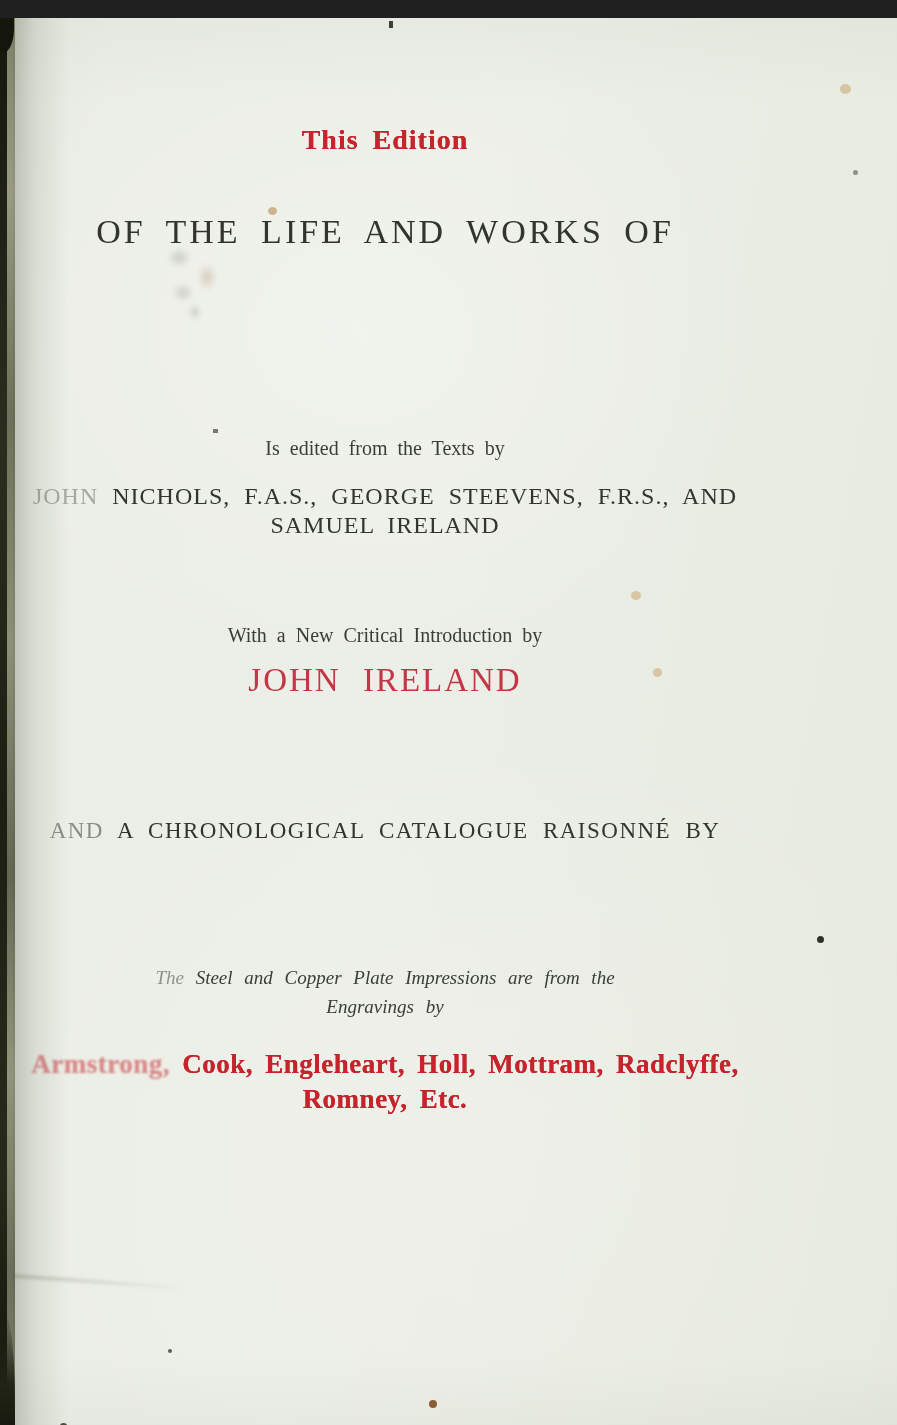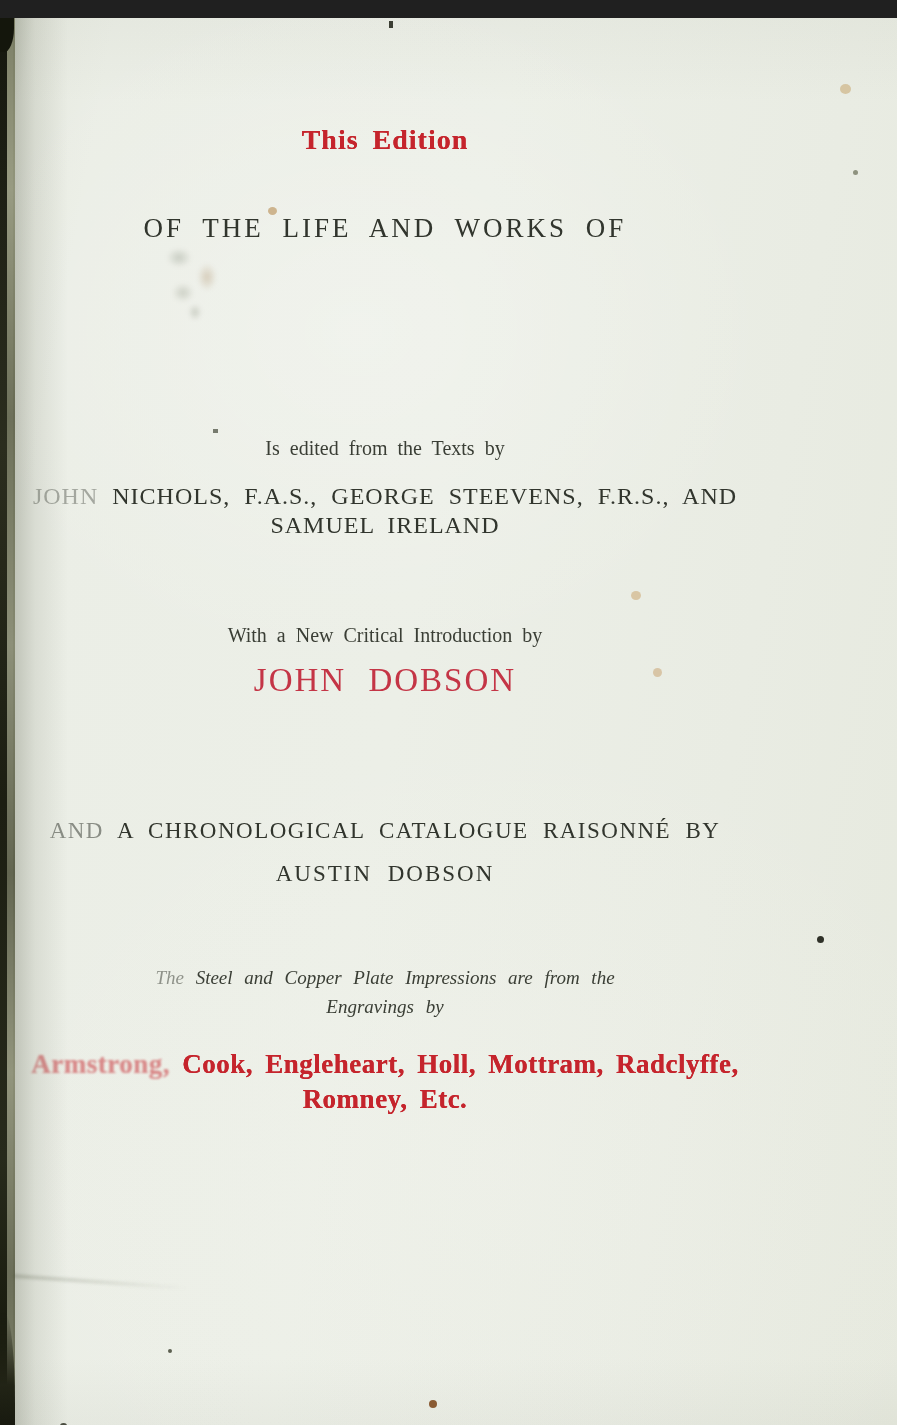--- a/index.html
+++ b/index.html
@@ -34,21 +34,21 @@
     background:linear-gradient(90deg, rgba(105,110,90,.30), rgba(105,110,90,0));}
 
   
   .line{position:absolute;left:0;width:770px;text-align:center;line-height:1;}
   .ink{color:#31352d;}
   .ink-soft{color:#3a3e35;}
   .red{color:#c5242c;}
   .red-title{color:#c43546;}
 
   .edition-label{top:108px;font-size:28px;font-weight:bold;letter-spacing:1px;word-spacing:6px;text-shadow:0 0 .6px currentColor;}
-  .series-line{top:197px;font-size:27px;letter-spacing:3px;word-spacing:9px;}
+  .series-line{top:197px;font-size:34px;letter-spacing:3px;word-spacing:9px;}
   .book-title{top:281px;font-size:66px;letter-spacing:2px;}
   .book-title .squeeze{display:inline-block;transform:scaleX(.8);transform-origin:50% 50%;}
   .edited-line{top:420px;font-size:20px;word-spacing:5px;}
   .editors-1{top:466px;font-size:24px;letter-spacing:1px;word-spacing:7px;}
   .editors-2{top:495px;font-size:24px;letter-spacing:1px;word-spacing:6px;}
   .intro-line{top:607px;font-size:20px;word-spacing:5px;}
   .intro-author{top:646px;font-size:33px;letter-spacing:2px;word-spacing:12px;}
   .author-title{top:698px;font-size:20px;word-spacing:5px;}
   .catalogue-line{top:801px;font-size:23px;letter-spacing:1.5px;word-spacing:7px;}
   .catalogue-author{top:844px;font-size:23px;letter-spacing:2px;word-spacing:8px;}
@@ -98,29 +98,28 @@
 
   <div class="line editors-1 ink">
     <span class="ghost">JOHN</span>
     <span>NICHOLS, F.A.S., GEORGE STEEVENS, F.R.S., AND</span>
   </div>
 
   <div class="line editors-2 ink">SAMUEL IRELAND</div>
 
   <div class="line intro-line ink-soft">With a New Critical Introduction by</div>
 
-  <div class="line intro-author red-title">JOHN DOBSON</div>
+  <div class="line intro-author red-title">JOHN IRELAND</div>
 
 
   <div class="line catalogue-line ink">
     <span class="ghost-mid">AND</span>
     <span>A CHRONOLOGICAL CATALOGUE RAISONNÉ BY</span>
   </div>
 
-  <div class="line catalogue-author ink">AUSTIN DOBSON</div>
 
   <div class="line note-1 ink-soft">
     <span class="ghost-mid">The</span>
     <span>Steel and Copper Plate Impressions are from the</span>
   </div>
 
   <div class="line note-2 ink-soft">Engravings by</div>
 
   <div class="line engravers-1 red">
     <span class="ghost-red">Armstrong,</span>

